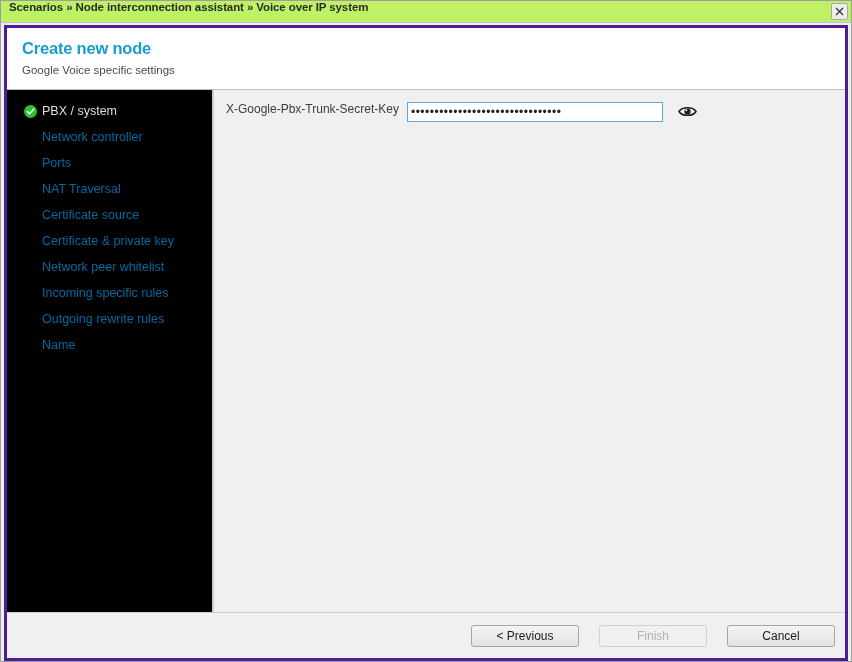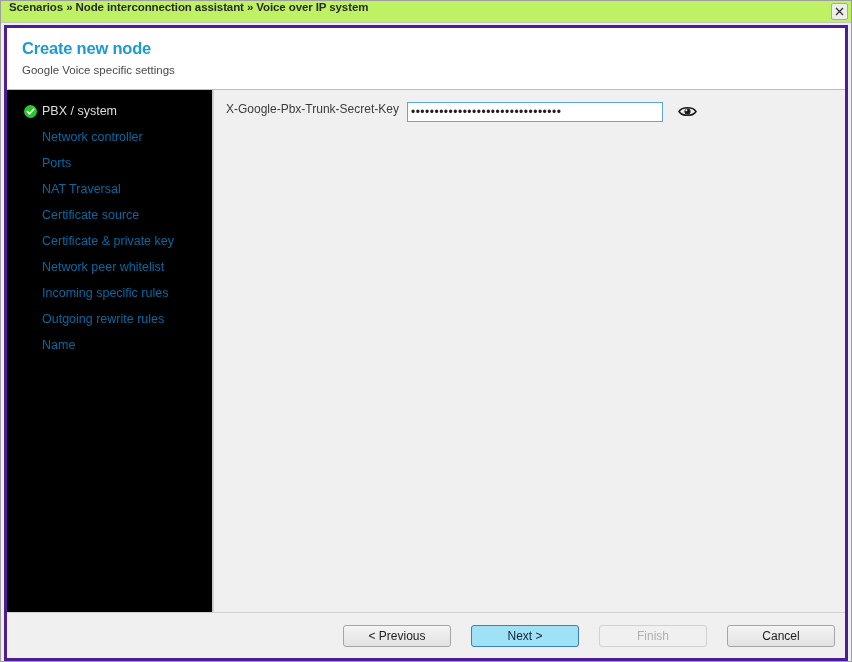--- a/index.html
+++ b/index.html
@@ -297,19 +297,18 @@
               <circle cx="8.3" cy="5.3" r="1" fill="#ffffff"></circle>
             </svg>
           </button>
         </div>
       </div>
 
     </div>
 
     <div class="footer">
       <button class="btn">&lt; Previous</button>
-      <button class="btn primary">Next &gt;</button>
       <button class="btn disabled" disabled="">Finish</button>
       <button class="btn">Cancel</button>
     </div>
 
   </div>
 </div>
 
 </body></html>

